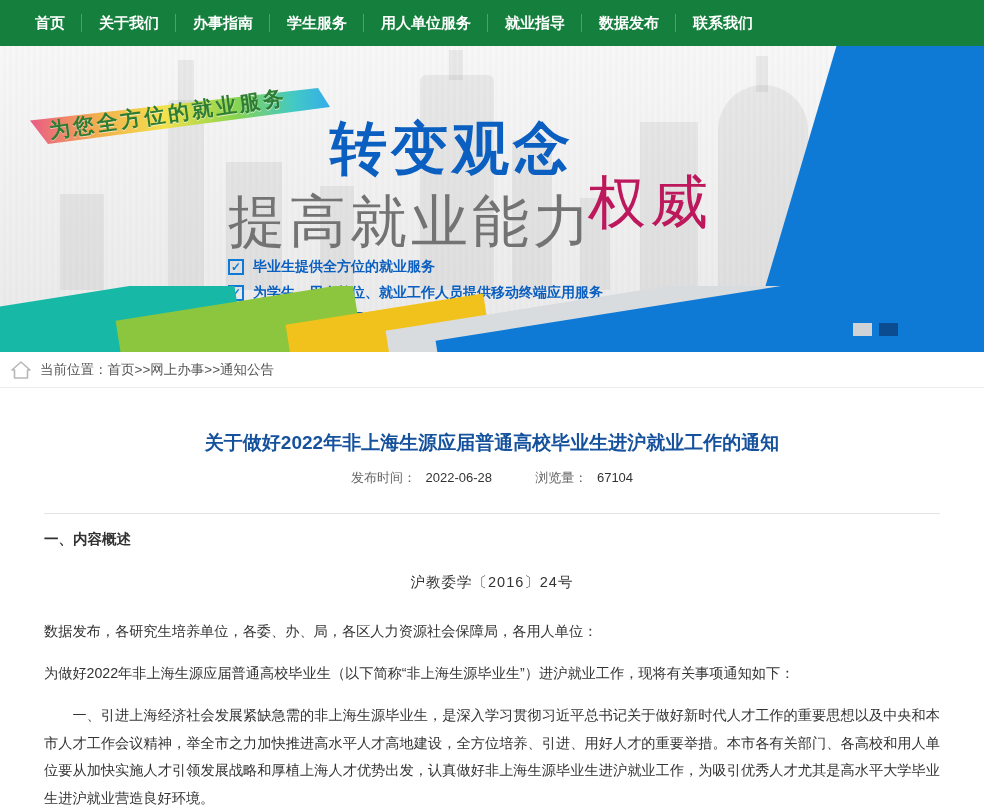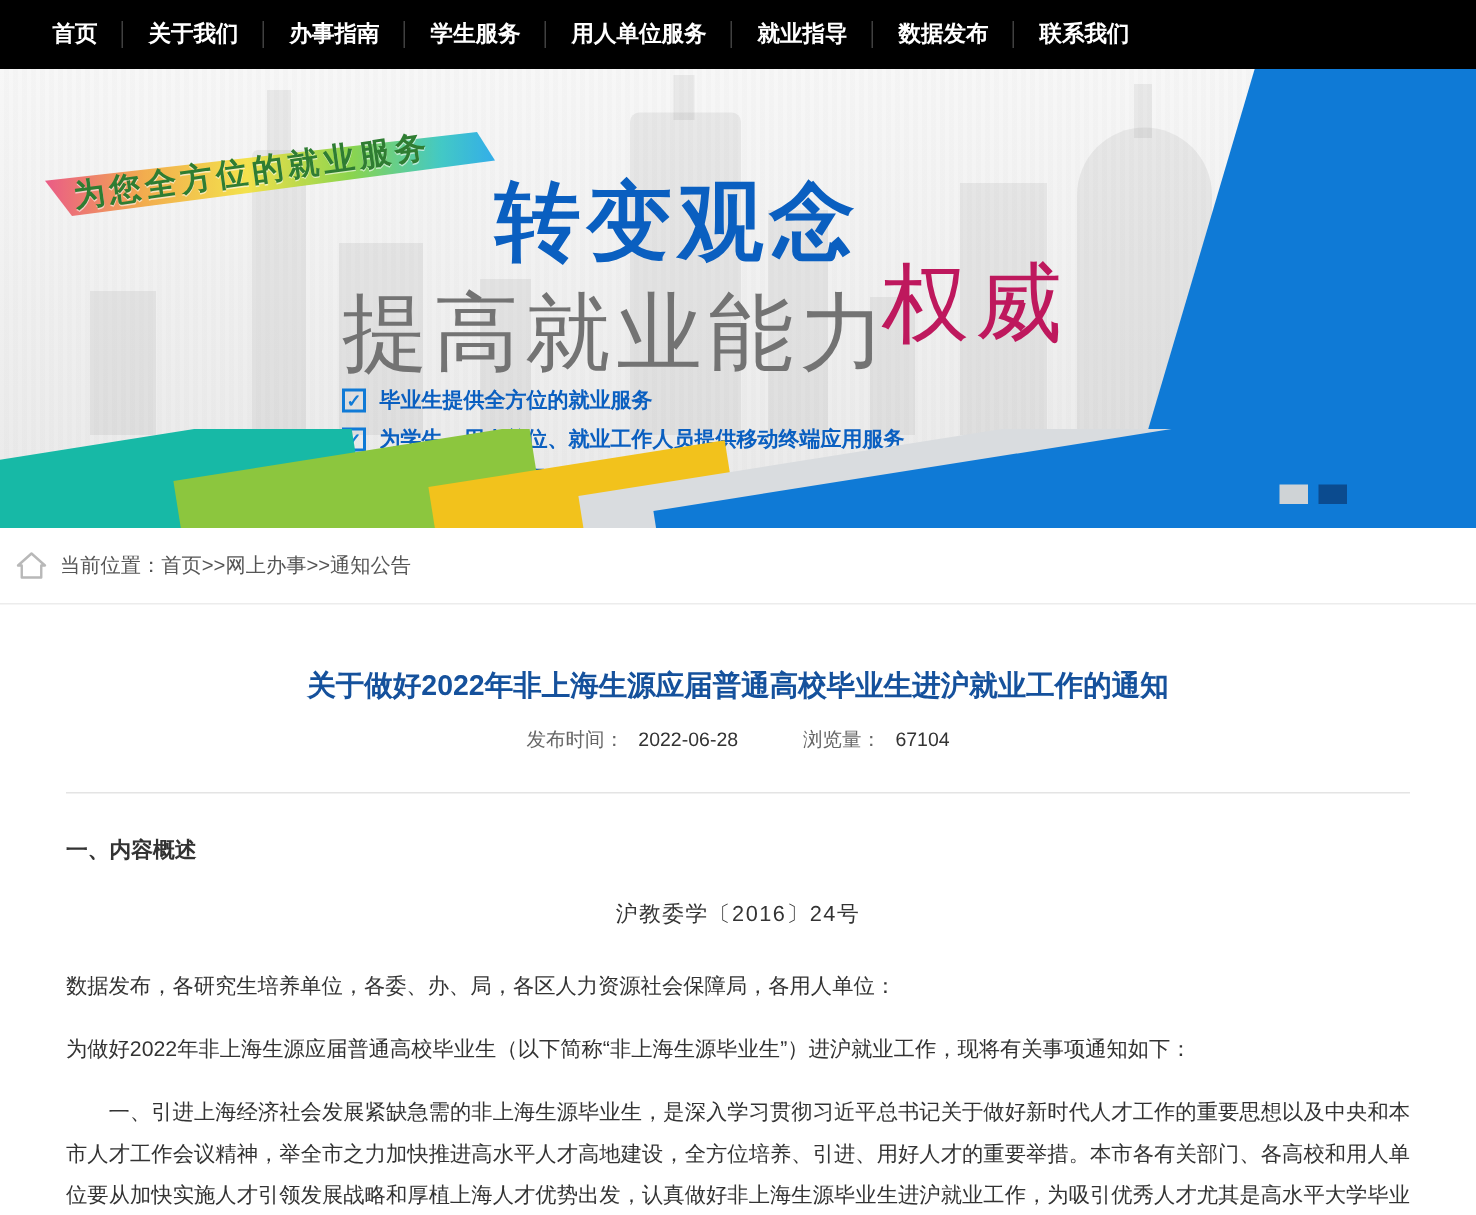--- a/index.html
+++ b/index.html
@@ -8,21 +8,21 @@
     width: 984px; height: 810px;
     overflow: hidden;
     background: #ffffff;
     font-family: "Liberation Sans", sans-serif;
     color: #333;
   }
 
   
   .navbar {
     height: 46px;
-    background: #000000;
+    background: #15803d;
     display: flex;
     align-items: center;
     padding-left: 18px;
   }
   .nav-item {
     color: #ffffff;
     font-size: 15px;
     font-weight: bold;
     padding: 0 17px;
     line-height: 46px;
@@ -175,21 +175,21 @@
   .banner-dots span {
     width: 19px; height: 13px;
     background: #cfd3d6;
     display: block;
     cursor: pointer;
   }
   .banner-dots span.active { background: #0b4b8f; }
 
   
   .crumb-wrap {
-    height: 51px;
+    height: 36px;
     display: flex;
     align-items: center;
     padding-left: 10px;
     border-bottom: 1px solid #ececec;
   }
   .home-icon {
     width: 22px; height: 22px;
     margin-right: 8px;
     position: relative;
   }
@@ -219,21 +219,21 @@
     color: #666;
   }
   .meta .label { color: #666; }
   .meta .val { color: #333; margin-left: 6px; }
   .meta .gap { display: inline-block; width: 36px; }
   .divider {
     margin: 26px 0 0 0;
     border-top: 1px solid #e4e4e4;
   }
   .section-head {
-    margin-top: 28px;
+    margin-top: 16px;
     font-size: 14.5px;
     font-weight: bold;
     color: #333;
   }
   .doc-no {
     text-align: center;
     margin-top: 24px;
     font-size: 14.5px;
     color: #333;
     letter-spacing: 1px;

